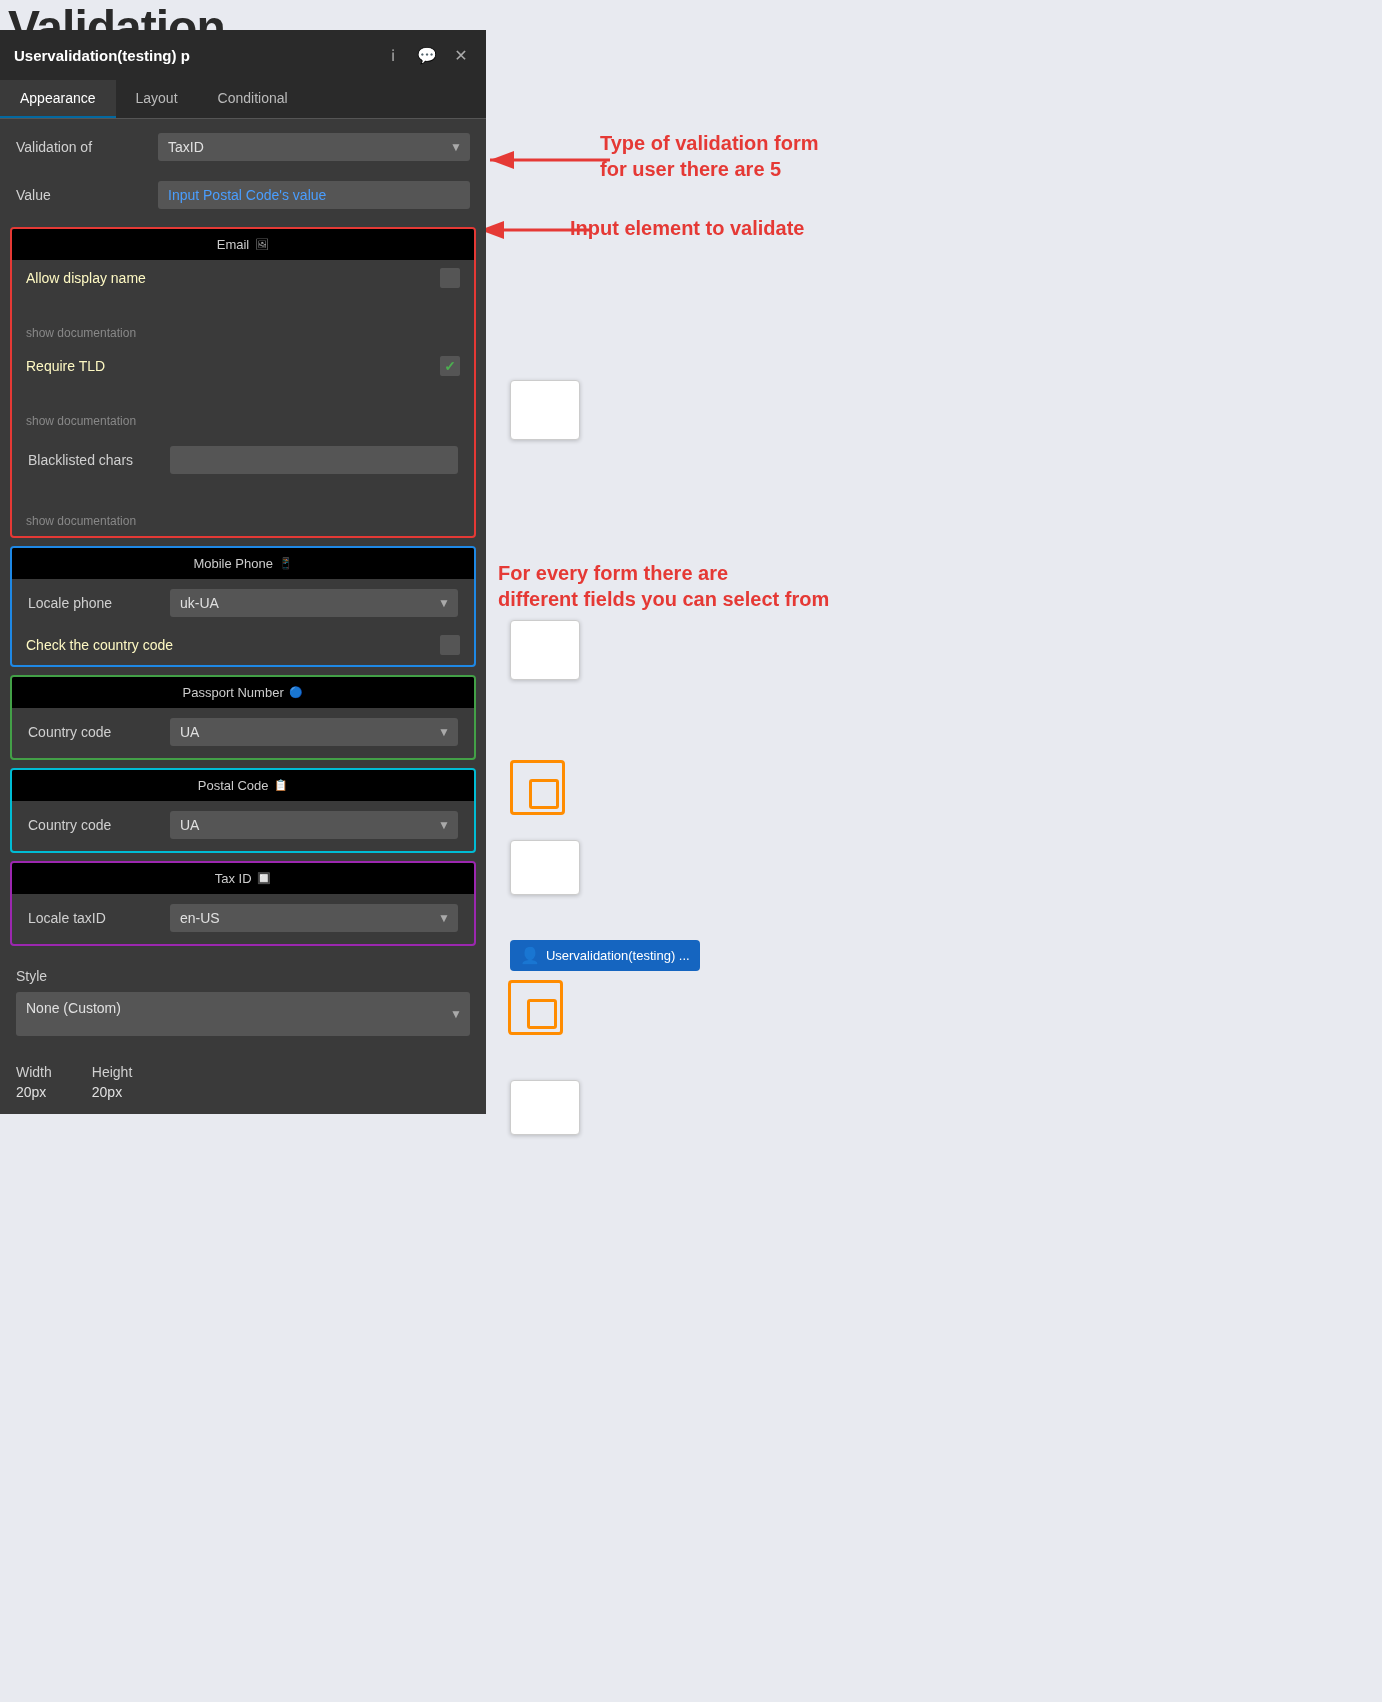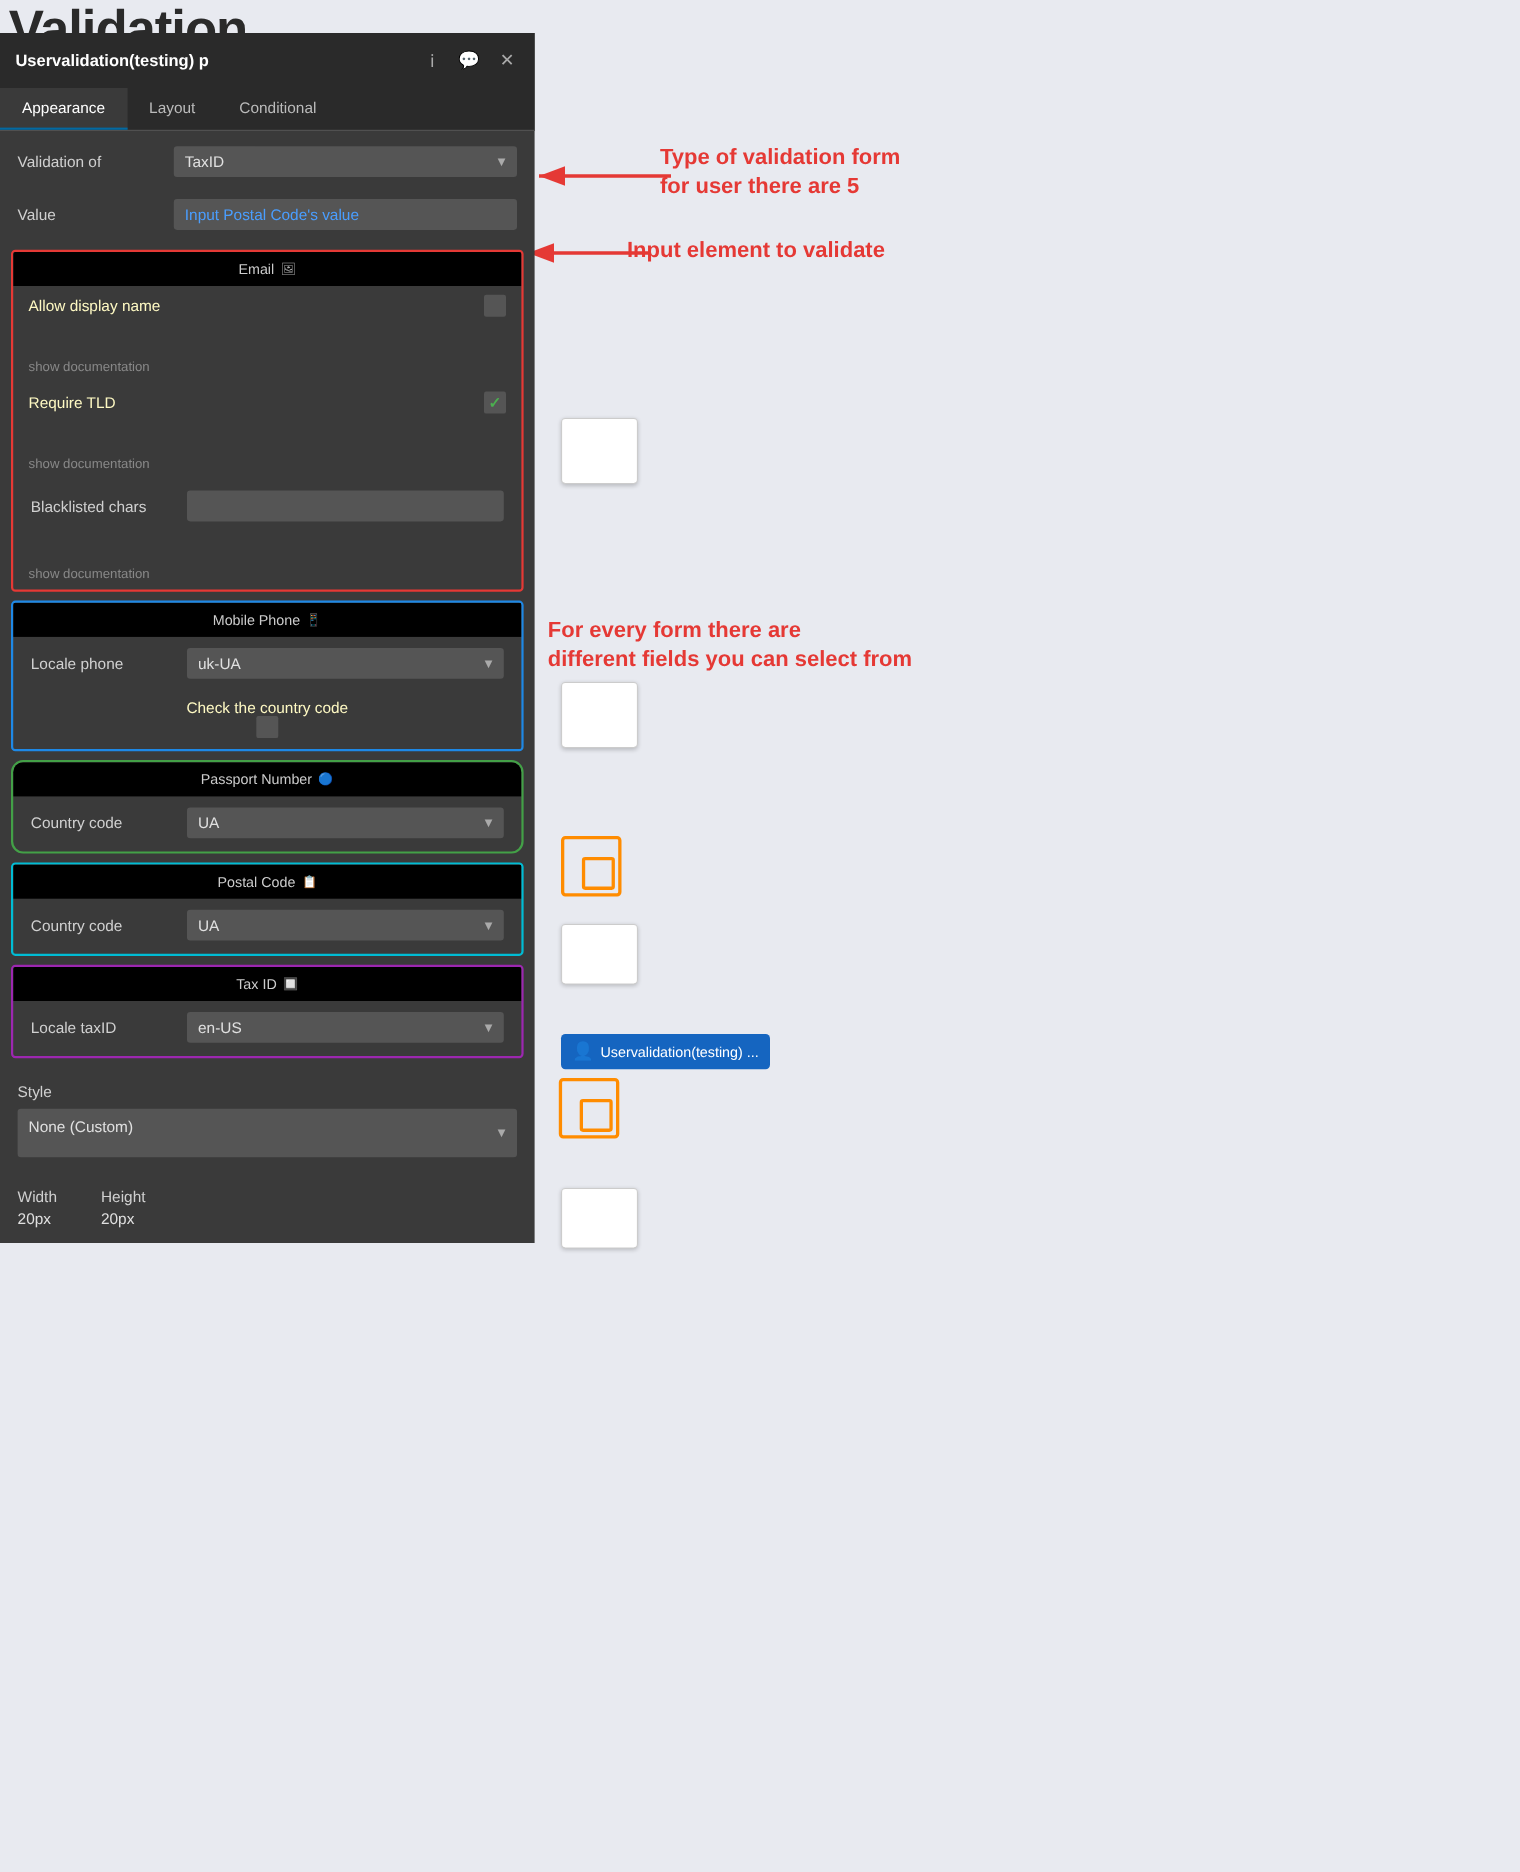--- a/index.html
+++ b/index.html
@@ -131,21 +131,21 @@
     
     .section-box {
       margin: 8px 10px;
       border: 2px solid;
       border-radius: 4px;
       overflow: hidden;
     }
 
     .section-box.red { border-color: #e53935; }
     .section-box.blue { border-color: #1e88e5; }
-    .section-box.green { border-color: #43a047; border-radius: 11px; }
+    .section-box.green { border-color: #43a047; }
     .section-box.cyan { border-color: #00bcd4; }
     .section-box.purple { border-color: #9c27b0; }
 
     .section-header {
       padding: 8px 14px;
       font-size: 13px;
       color: #ccc;
       display: flex;
       align-items: center;
       gap: 6px;
@@ -383,21 +383,21 @@
       <span class="field-label">Locale phone</span>
       <div class="select-wrapper">
         <select>
           <option>uk-UA</option>
           <option>en-US</option>
           <option>en-GB</option>
         </select>
         <span class="select-arrow">▼</span>
       </div>
     </div>
-    <div class="checkbox-row" style="padding-bottom:10px;flex-direction:column;">
+    <div class="checkbox-row" style="padding-bottom:10px;">
       <span class="checkbox-label">Check the country code</span>
       <div class="checkbox-box"></div>
     </div>
   </div>
 
   <div class="section-box green">
     <div class="section-header">
       <span>Passport Number</span>
       <span class="section-icon">🔵</span>
     </div>

